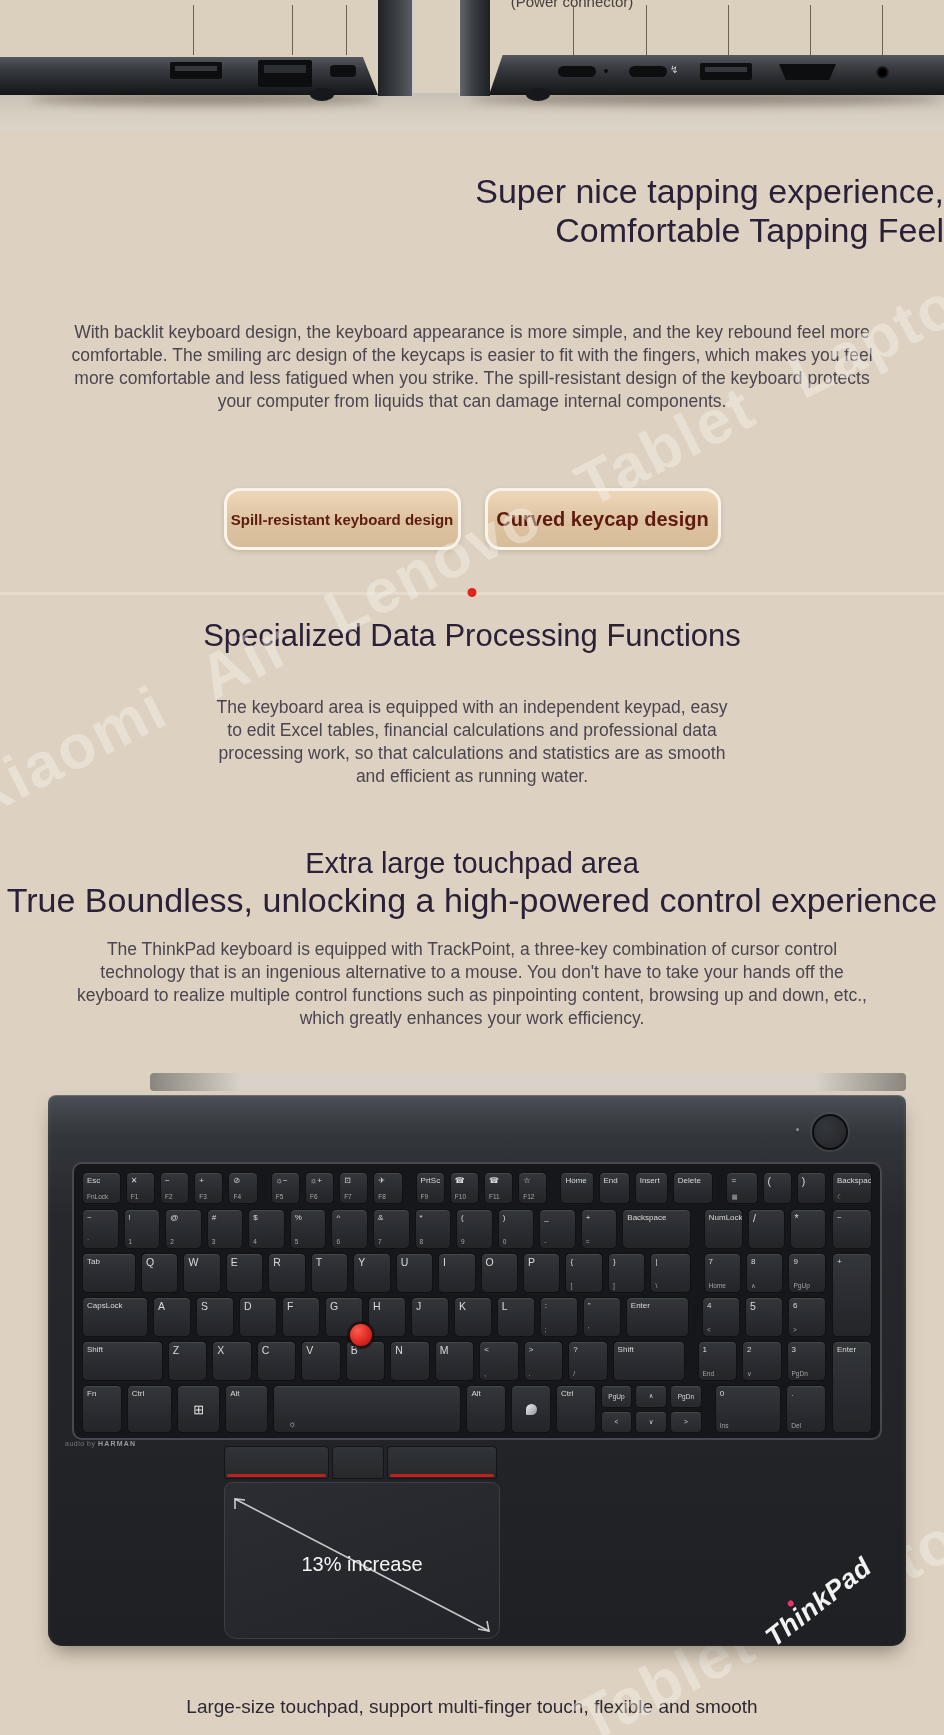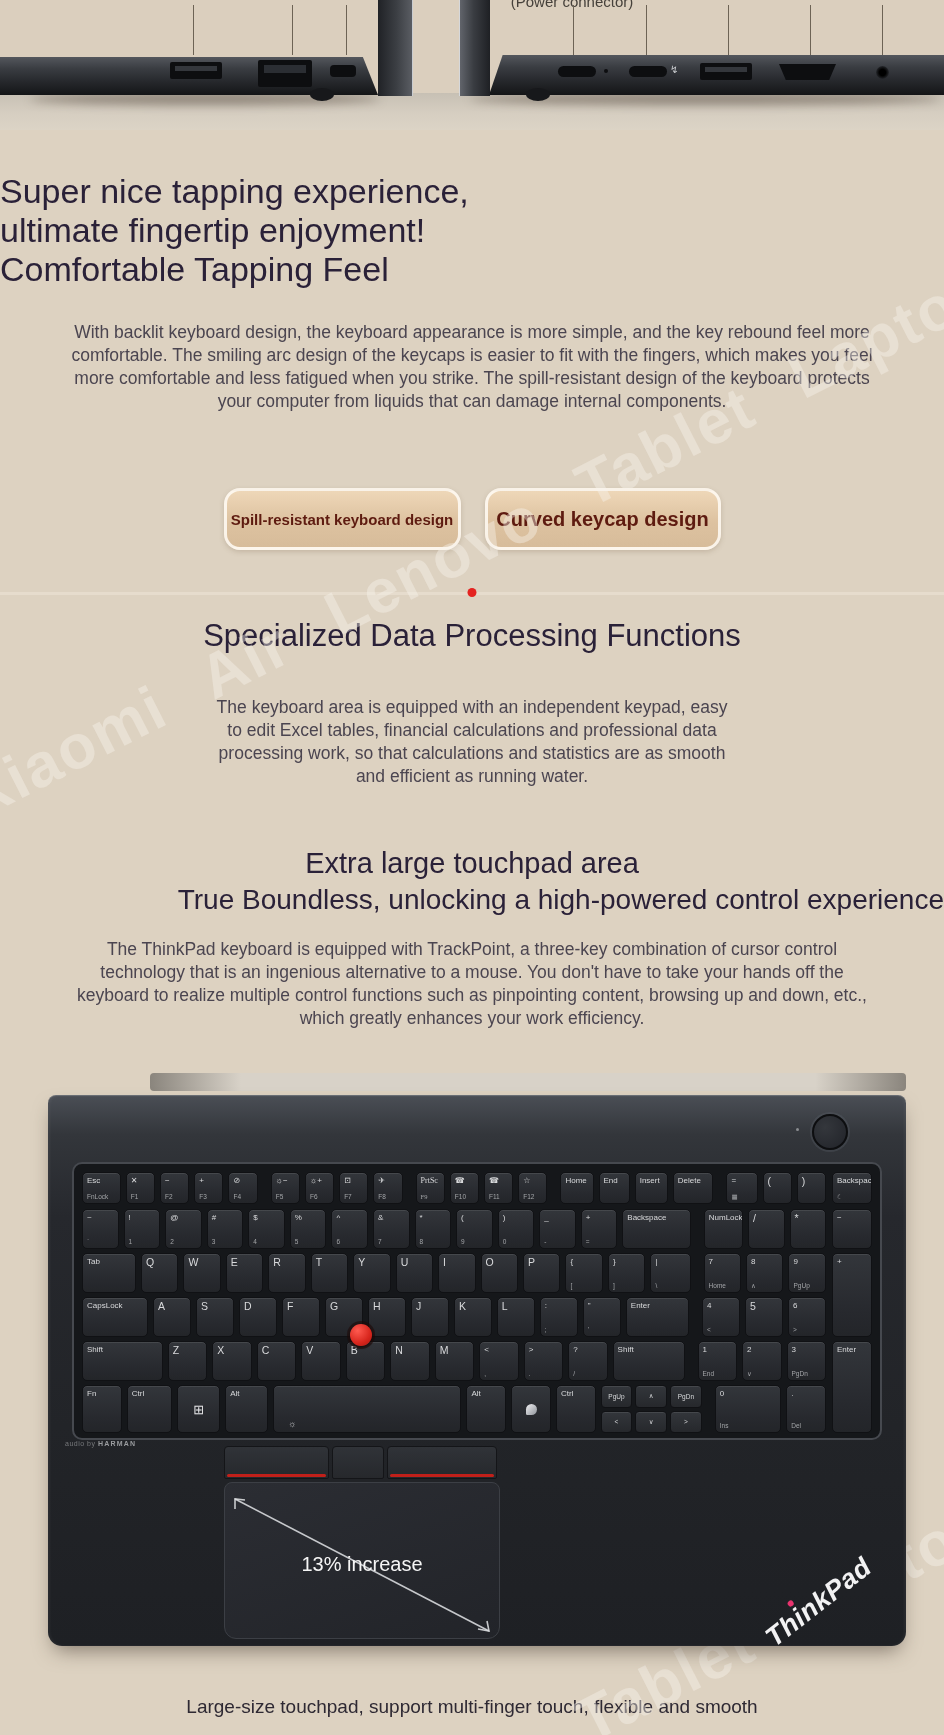--- a/index.html
+++ b/index.html
@@ -35,21 +35,21 @@
   .eth{left:258px;top:60px;width:54px;height:27px;border-radius:2px;}
   .eth::after{content:"";position:absolute;left:6px;top:5px;right:6px;height:8px;background:#2b2e33;}
   .lock{left:330px;top:65px;width:26px;height:12px;border-radius:4px;}
   .hdmi{left:779px;top:64px;width:57px;height:16px;clip-path:polygon(0 0,100% 0,88% 100%,12% 100%);}
   .jack{left:876px;top:66px;width:13px;height:13px;border-radius:50%;
         background:radial-gradient(circle,#000 35%,#24262a 70%);}
   .pinhole{left:604px;top:69px;width:4px;height:4px;border-radius:50%;}
   .bolt{position:absolute;left:670px;top:64px;font-size:10px;color:#c9cbce;}
 
   
-  .h1{position:absolute;top:172px;left:0;width:944px;text-align:left;
+  .h1{position:absolute;top:172px;left:0;width:944px;text-align:right;
       font-size:34px;line-height:39px;font-weight:500;color:#2a2138;}
   .para{position:absolute;left:50%;transform:translateX(-50%);text-align:center;
         font-size:17.5px;line-height:23px;color:#4b4550;}
   .p1{top:321px;width:828px;}
   .p2{top:696px;width:512px;}
   .p3{top:938px;width:802px;}
   .pills{position:absolute;top:488px;left:0;width:944px;display:flex;justify-content:center;gap:24px;}
   .pill{height:62px;border-radius:16px;display:flex;align-items:center;justify-content:center;
         background:linear-gradient(180deg,#eed7b8,#ddc2a0 55%,#d7bc9a);
         border:3px solid rgba(255,252,246,.85);box-sizing:border-box;
@@ -57,21 +57,21 @@
   .pill.p-0{width:244px;font-size:13.5px;font-weight:700;}
   .pill.p-1{width:236px;font-size:20px;font-weight:600;}
   .pill.p-2{width:237px;font-size:15px;font-weight:700;}
   .seam{position:absolute;top:592px;left:0;width:944px;height:3px;background:rgba(246,240,230,.35);}
   .red-dot{position:absolute;top:588px;left:50%;transform:translateX(-50%);
            width:9px;height:9px;border-radius:50%;background:#e42320;}
   .h2{position:absolute;top:618px;left:0;width:944px;text-align:center;
       font-size:31px;font-weight:500;color:#2a2138;}
   .h3{position:absolute;top:845px;left:0;width:944px;text-align:center;color:#2a2138;}
   .h3 .l1{font-size:29px;font-weight:500;line-height:36px;}
-  .h3 .l2{font-size:28px;font-weight:500;line-height:38px;text-align:right;}
+  .h3 .l2{font-size:34px;font-weight:500;line-height:38px;}
   .caption{position:absolute;top:1696px;left:0;width:944px;text-align:center;
            font-size:19px;color:#2e2933;}
 
   
   .wm{position:absolute;z-index:8;font-size:62px;font-weight:600;white-space:nowrap;
       color:rgba(248,243,236,.42);letter-spacing:2px;word-spacing:30px;
       transform:rotate(-27deg);transform-origin:0 50%;pointer-events:none;}
   .wm1{left:-30px;top:765px;}
   .wm2{left:-30px;top:2000px;}
 
@@ -175,21 +175,20 @@
     <div class="port usb-a" style="left:700px;top:63px;width:52px"></div>
     <div class="port hdmi"></div>
     <div class="port jack"></div>
   </div>
 
   <div class="wm wm1">Xiaomi Air Lenovo Tablet Laptop Store</div>
   <div class="wm wm2">Xiaomi Air Lenovo Tablet Laptop Store</div>
 
   <div class="h1">
     <div>Super nice tapping experience,</div>
-    <div>ultimate fingertip enjoyment!</div>
     <div>Comfortable Tapping Feel</div>
   </div>
   <div class="para p1">With backlit keyboard design, the keyboard appearance is more simple, and the key rebound feel more comfortable. The smiling arc design of the keycaps is easier to fit with the fingers, which makes you feel more comfortable and less fatigued when you strike. The spill-resistant design of the keyboard protects your computer from liquids that can damage internal components.</div>
   <div class="pills">
     <div class="pill p-2">Spill-resistant keyboard design</div>
     <div class="pill p-1">Curved keycap design</div>
   </div>
 
   <div class="seam"></div>
   <div class="red-dot"></div>
@@ -240,21 +239,21 @@
               <span class="kb">F6</span>
             </div>
             <div class="key" style="flex: 1 1 0px;">
               <span class="kt">⊡</span>
               <span class="kb">F7</span>
             </div>
             <div class="key" style="flex: 1 1 0px;">
               <span class="kt">✈</span>
               <span class="kb">F8</span>
             </div>
-            <div class="key" style="flex: 1 1 0px; margin-left: 8px; font-family: Liberation Serif, serif;">
+            <div class="key" style="flex: 1 1 0px; margin-left: 8px;">
               <span class="kt">PrtSc</span>
               <span class="kb">F9</span>
             </div>
             <div class="key" style="flex: 1 1 0px;">
               <span class="kt">☎</span>
               <span class="kb">F10</span>
             </div>
             <div class="key" style="flex: 1 1 0px;">
               <span class="kt">☎</span>
               <span class="kb">F11</span>

